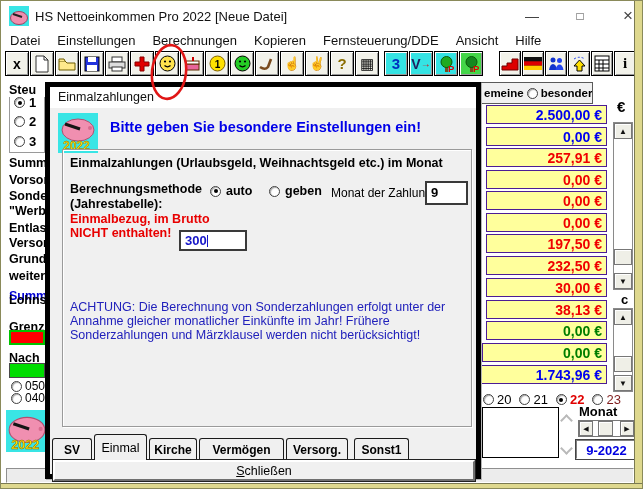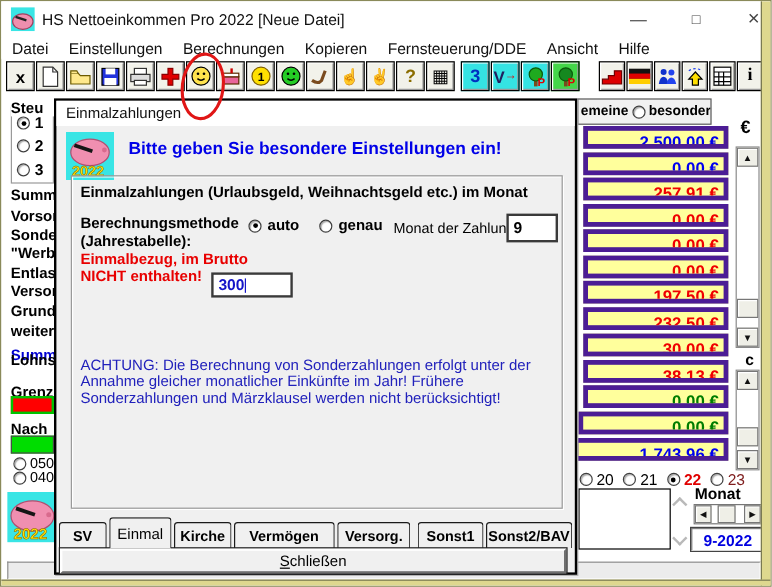--- a/index.html
+++ b/index.html
@@ -19,27 +19,27 @@
   .tb{width:24px;height:25px;background:#f2f2ea;border:1px solid #000;box-shadow:inset 1px 1px 0 #fff, inset -1px -1px 0 #999;display:flex;align-items:center;justify-content:center;overflow:hidden}
   .tb.cyan{background:#35e3e3}
   .tb.green{background:#44d649}
   .tbglyph{font-size:14px;font-weight:bold;color:#000;line-height:1}
   
   .rd{display:inline-block;width:11px;height:11px;border-radius:50%;background:#fff;border:1px solid #404040;box-shadow:inset 1px 1px 1px #aaa;position:relative;flex:none}
   .rd.sel::after{content:"";position:absolute;left:2.5px;top:2.5px;width:4px;height:4px;border-radius:50%;background:#000}
   
   .clip-label{position:absolute;left:8px;width:36px;overflow:hidden;white-space:nowrap;font-size:12.5px;font-weight:bold;color:#000}
   
-  .amt{position:absolute;left:485px;width:121px;height:19px;background:#ffff9c;border:4px solid #4c1d95;font-size:14px;font-weight:bold;text-align:right;padding:1px 4px 0 0;white-space:nowrap;overflow:hidden}
+  .amt{position:absolute;left:485px;width:121px;height:19px;background:#ffff9c;border:1px solid #4c1d95;font-size:14px;font-weight:bold;text-align:right;padding:1px 4px 0 0;white-space:nowrap;overflow:hidden}
   
   .sb{position:absolute;left:612px;width:20px;background:#fff;border:1px solid #8a8a8a}
   .sb-btn{position:absolute;left:0;width:18px;height:16px;background:#efefe7;border:1px solid #777;box-shadow:inset 1px 1px 0 #fff;display:flex;align-items:center;justify-content:center;font-size:8px;color:#111}
   .sb-thumb{position:absolute;left:0;width:18px;height:16px;background:#efefe7;border:1px solid #777;box-shadow:inset 1px 1px 0 #fff}
   
-  .dialog{position:absolute;left:44px;top:81px;width:436px;height:397px;background:#f0f0f0;border:2px solid #000000;box-shadow:1px 1px 0 #b5b5b5;z-index:20}
+  .dialog{position:absolute;left:44px;top:81px;width:436px;height:397px;background:#f0f0f0;border:5px solid #000000;box-shadow:1px 1px 0 #b5b5b5;z-index:20}
   .dlg-title{position:absolute;left:0;top:0;width:100%;height:21px;background:#fff;font-size:12.5px;color:#111;padding:3px 0 0 8px}
   .grpbox{position:absolute;left:12px;top:62px;width:410px;height:278px;border:1px solid #9a9a9a;box-shadow:inset 1px 1px 0 #fff,1px 1px 0 #fff}
   .tab{height:22px;background:#f0f0f0;border:1px solid #1a1a1a;border-bottom:none;border-radius:3px 3px 0 0;font-size:12px;font-weight:bold;display:flex;align-items:center;justify-content:center;margin-right:2px}
   .tab.active{height:26px;margin-top:-4px;font-weight:normal;font-size:12.5px;z-index:2;background:#f0f0f0}
   .btn3d{background:#f0f0f0;border-style:solid;border-width:2px;border-color:#fff #6f6f6f #6f6f6f #fff;outline:1px solid #222}
   
   .inp{background:#fff;border:2px solid #3a3a3a;font-size:13px;font-weight:bold;padding:2px 0 0 4px}
   .chev{width:9px;height:9px;border-right:2px solid #b9b9b9;border-bottom:2px solid #b9b9b9;position:absolute}
   .yr{display:flex;align-items:center;gap:3px;font-size:13px}
 </style>
@@ -365,21 +365,21 @@
   <div class="abs bold" style="left:20px;top:69px;font-size:12.5px">Einmalzahlungen (Urlaubsgeld, Weihnachtsgeld etc.) im Monat</div>
   <div class="abs bold" style="left:20px;top:95px;font-size:12.5px">Berechnungsmethode</div>
   <div class="abs bold" style="left:20px;top:110px;font-size:12.5px">(Jahrestabelle):</div>
 
   <div class="abs" style="left:160px;top:97px;display:flex;align-items:center;gap:5px">
     <span class="rd sel"></span>
     <span class="bold" style="font-size:12.5px">auto</span>
   </div>
   <div class="abs" style="left:219px;top:97px;display:flex;align-items:center;gap:5px">
     <span class="rd"></span>
-    <span class="bold" style="font-size:12.5px">genau</span>
+    <span class="bold" style="font-size:12.5px">geben</span>
   </div>
 
   <div class="abs" style="left:281px;top:99px;font-size:12px">Monat der Zahlung:</div>
   <div class="abs inp" style="left:375px;top:94px;width:43px;height:24px"><span>9</span></div>
 
   <div class="abs bold" style="left:20px;top:139px;font-size:12.5px;color:#e80000">NICHT enthalten!</div>
   <div class="abs bold" style="left:20px;top:125px;font-size:12.5px;color:#e80000">Einmalbezug, im Brutto</div>
 
   <div class="abs inp" style="left:129px;top:143px;width:68px;height:21px;color:#1515c8;padding-top:1px">
     <span>300</span><span style="display:inline-block;width:1.5px;height:12px;background:#1515c8;vertical-align:-2px"></span>
@@ -399,23 +399,20 @@
       </div>
     <div class="tab" style="width:85px">
         <span>Vermögen</span>
       </div>
     <div class="tab" style="width:62px">
         <span>Versorg.</span>
       </div>
     <div class="tab" style="width:55px;margin-left:4px">
         <span>Sonst1</span>
       </div>
-    <div class="tab" style="width:73px">
-        <span>Sonst2/BAV</span>
-      </div>
   </div>
 
   <div class="abs btn3d" style="left:3px;top:373px;width:422px;height:21px;font-size:12.5px;display:flex;align-items:center;justify-content:center">
     <span style="text-decoration:underline">S</span>
       <span>chließen</span>
   </div>
 </div>
 
 <svg class="abs" style="left:142px;top:38px;width:70px;height:70px;z-index:60;pointer-events:none" viewBox="0 0 70 70">
   <ellipse cx="26" cy="33" rx="17" ry="27" fill="none" stroke-width="2.6" transform="rotate(7 26 33)" style="stroke: rgb(224, 22, 22);"></ellipse>

